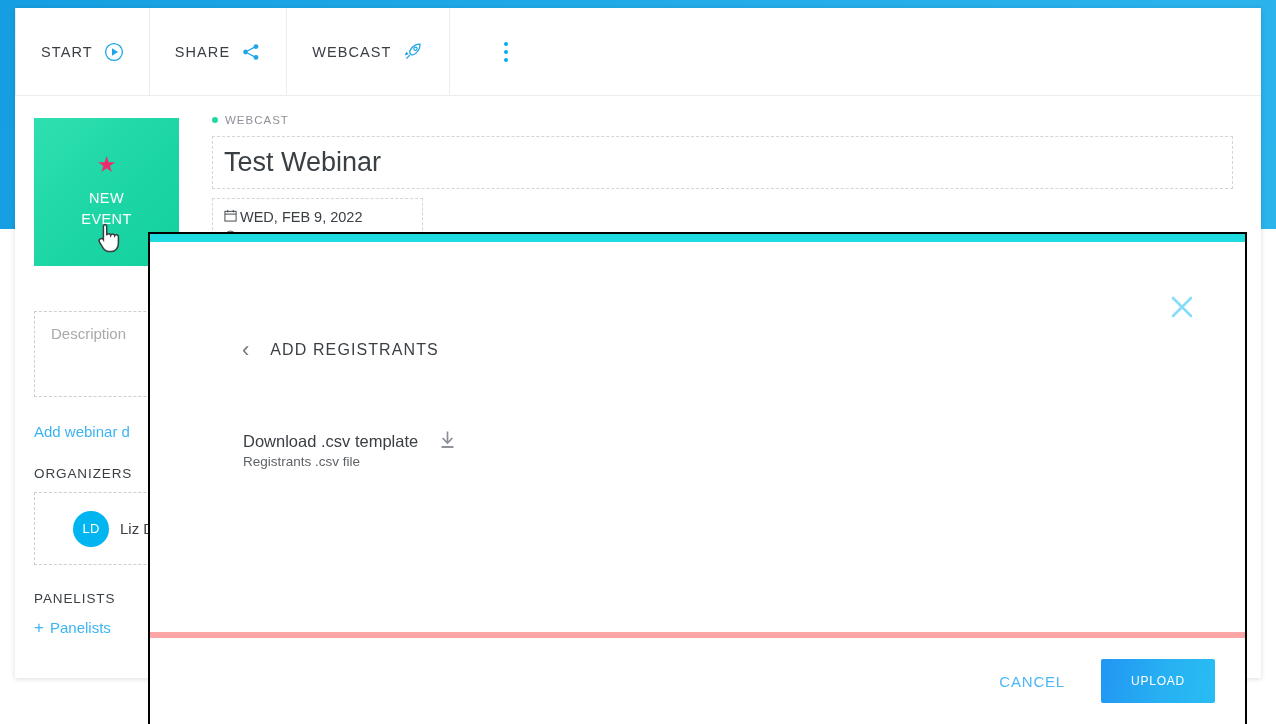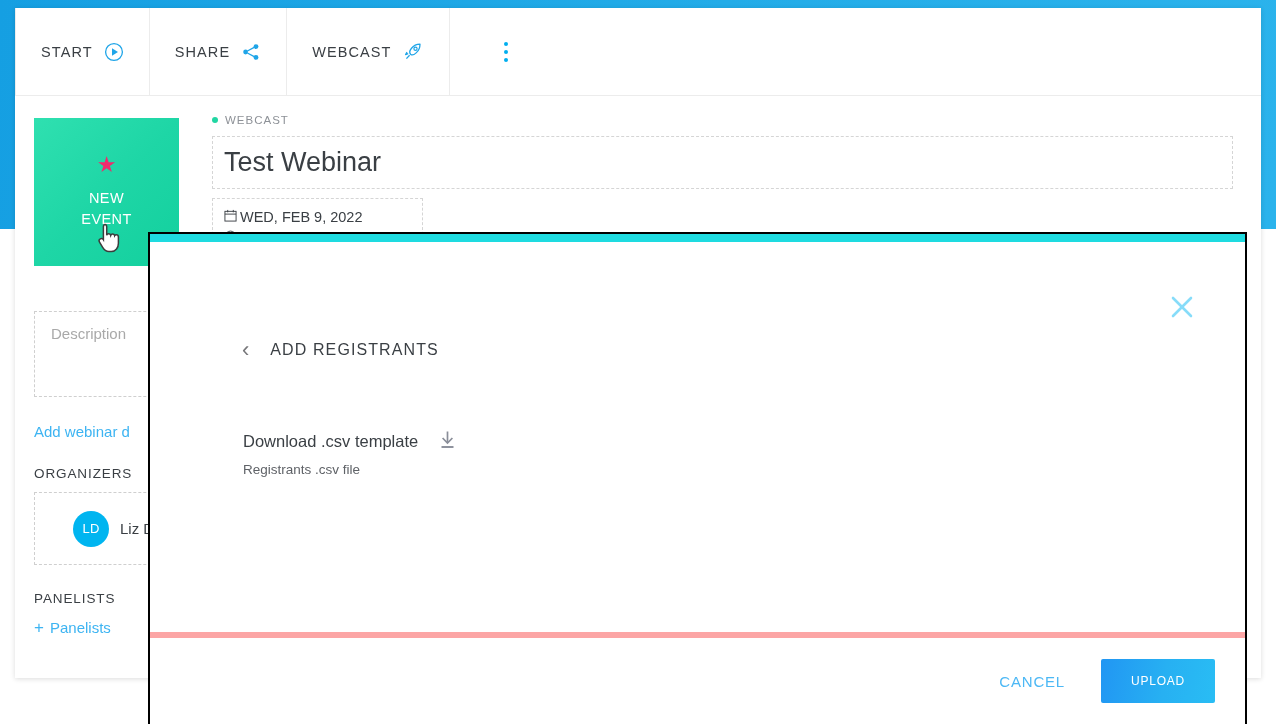--- a/index.html
+++ b/index.html
@@ -336,21 +336,21 @@
   }
   .csv-title {
     font-size: 16.5px;
     color: #3a3f44;
     font-weight: 400;
     cursor: pointer;
   }
   .csv-sub {
     font-size: 13.5px;
     color: #5f6267;
-    margin-top: 8px;
+    margin-top: 0;
   }
 
   .bulk-block {
     position: absolute;
     left: 93px;
     top: 289px;
     width: 893px;
   }
   .bulk-label {
     font-size: 14.5px;

